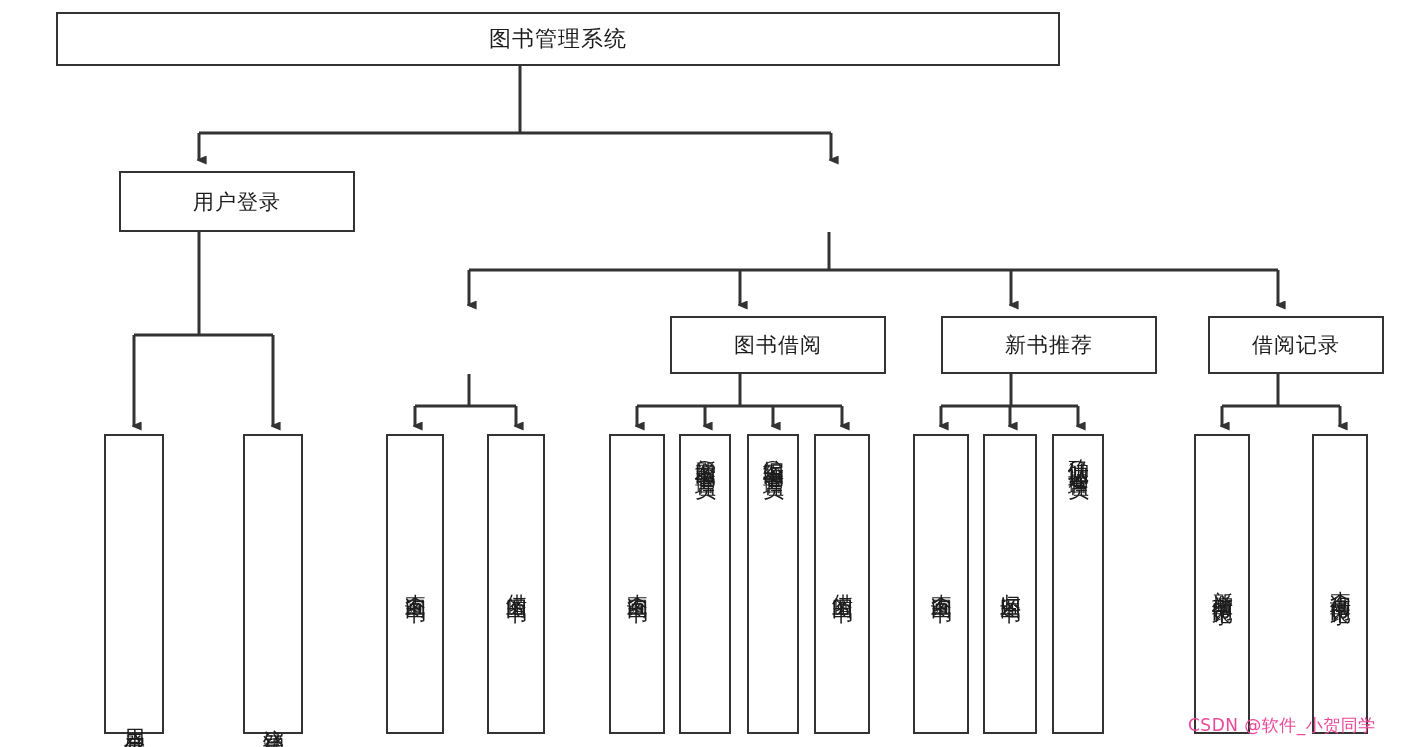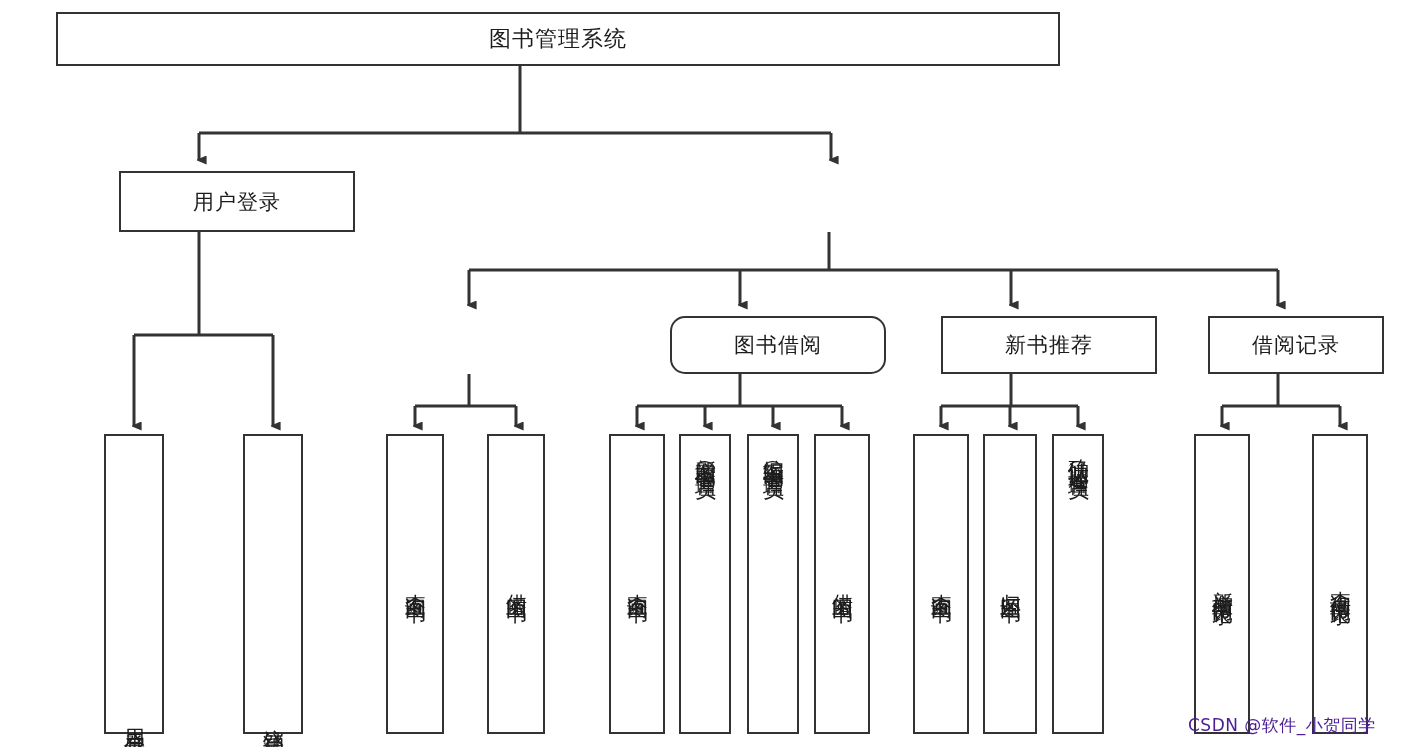--- a/index.html
+++ b/index.html
@@ -59,21 +59,21 @@
   }
   .vlabel{
     display:block;
     white-space:nowrap;
   }
   .watermark{
     position:absolute;
     left:1188px;
     top:714px;
     font-size:17px;
-    color:#4c1d95;
+    color:#ec4899;
     white-space:nowrap;
     letter-spacing:0.5px;
   }
 </style>
 </head>
 <body>
 
 <div id="canvas">
 
   <svg id="wires" viewBox="0 0 1405 747">
@@ -127,21 +127,21 @@
   </svg>
 
   <div class="node h root" style="left:18px;top:12px;width:1004px;height:54px;">
     <span>图书管理系统</span>
   </div>
 
   <div class="node h" style="left:81px;top:171px;width:236px;height:61px;">
     <span>用户登录</span>
   </div>
 
-  <div class="node h" style="left:632px;top:316px;width:216px;height:58px;border-radius:15px;">
+  <div class="node h" style="left:632px;top:316px;width:216px;height:58px;">
     <span>图书借阅</span>
   </div>
   <div class="node h" style="left:903px;top:316px;width:216px;height:58px;">
     <span>新书推荐</span>
   </div>
   <div class="node h" style="left:1170px;top:316px;width:176px;height:58px;">
     <span>借阅记录</span>
   </div>
 
   <div class="node v align-bottom" style="left:104px;top:434px;width:60px;height:300px;">

